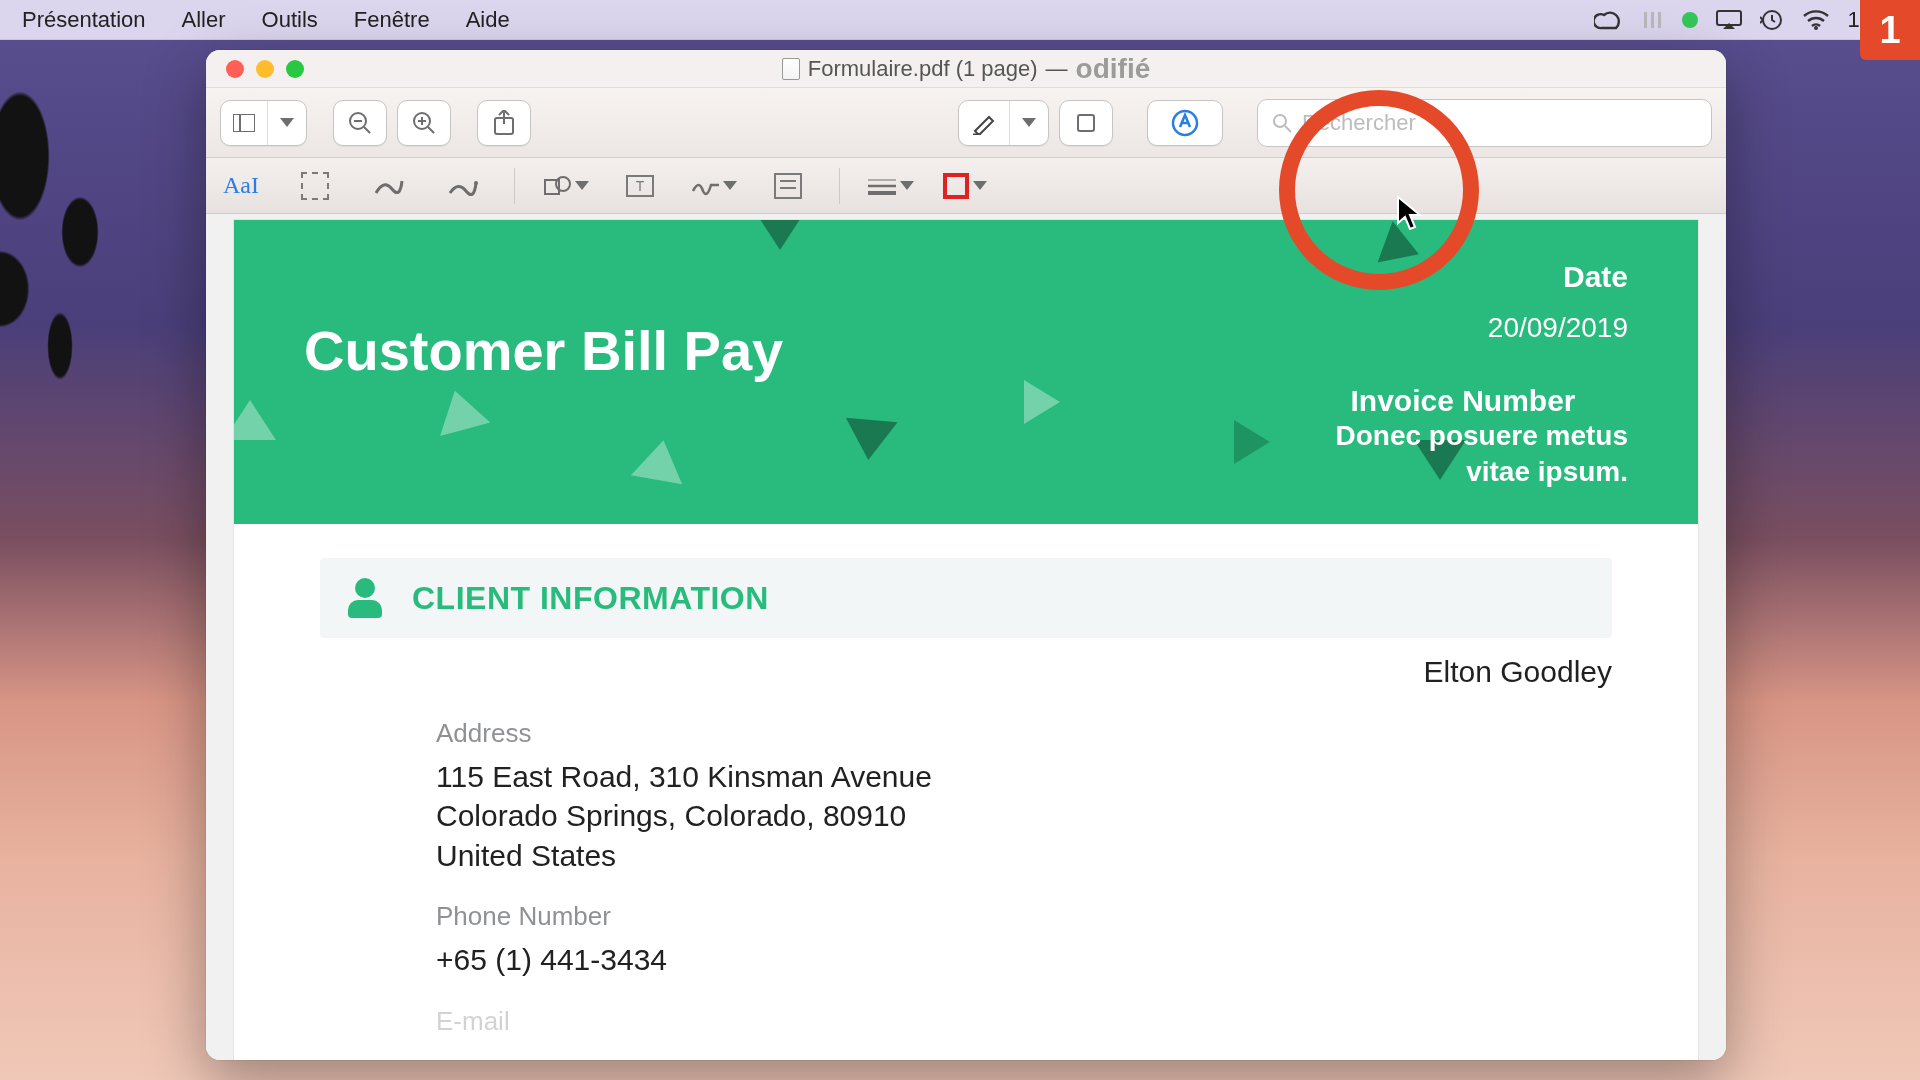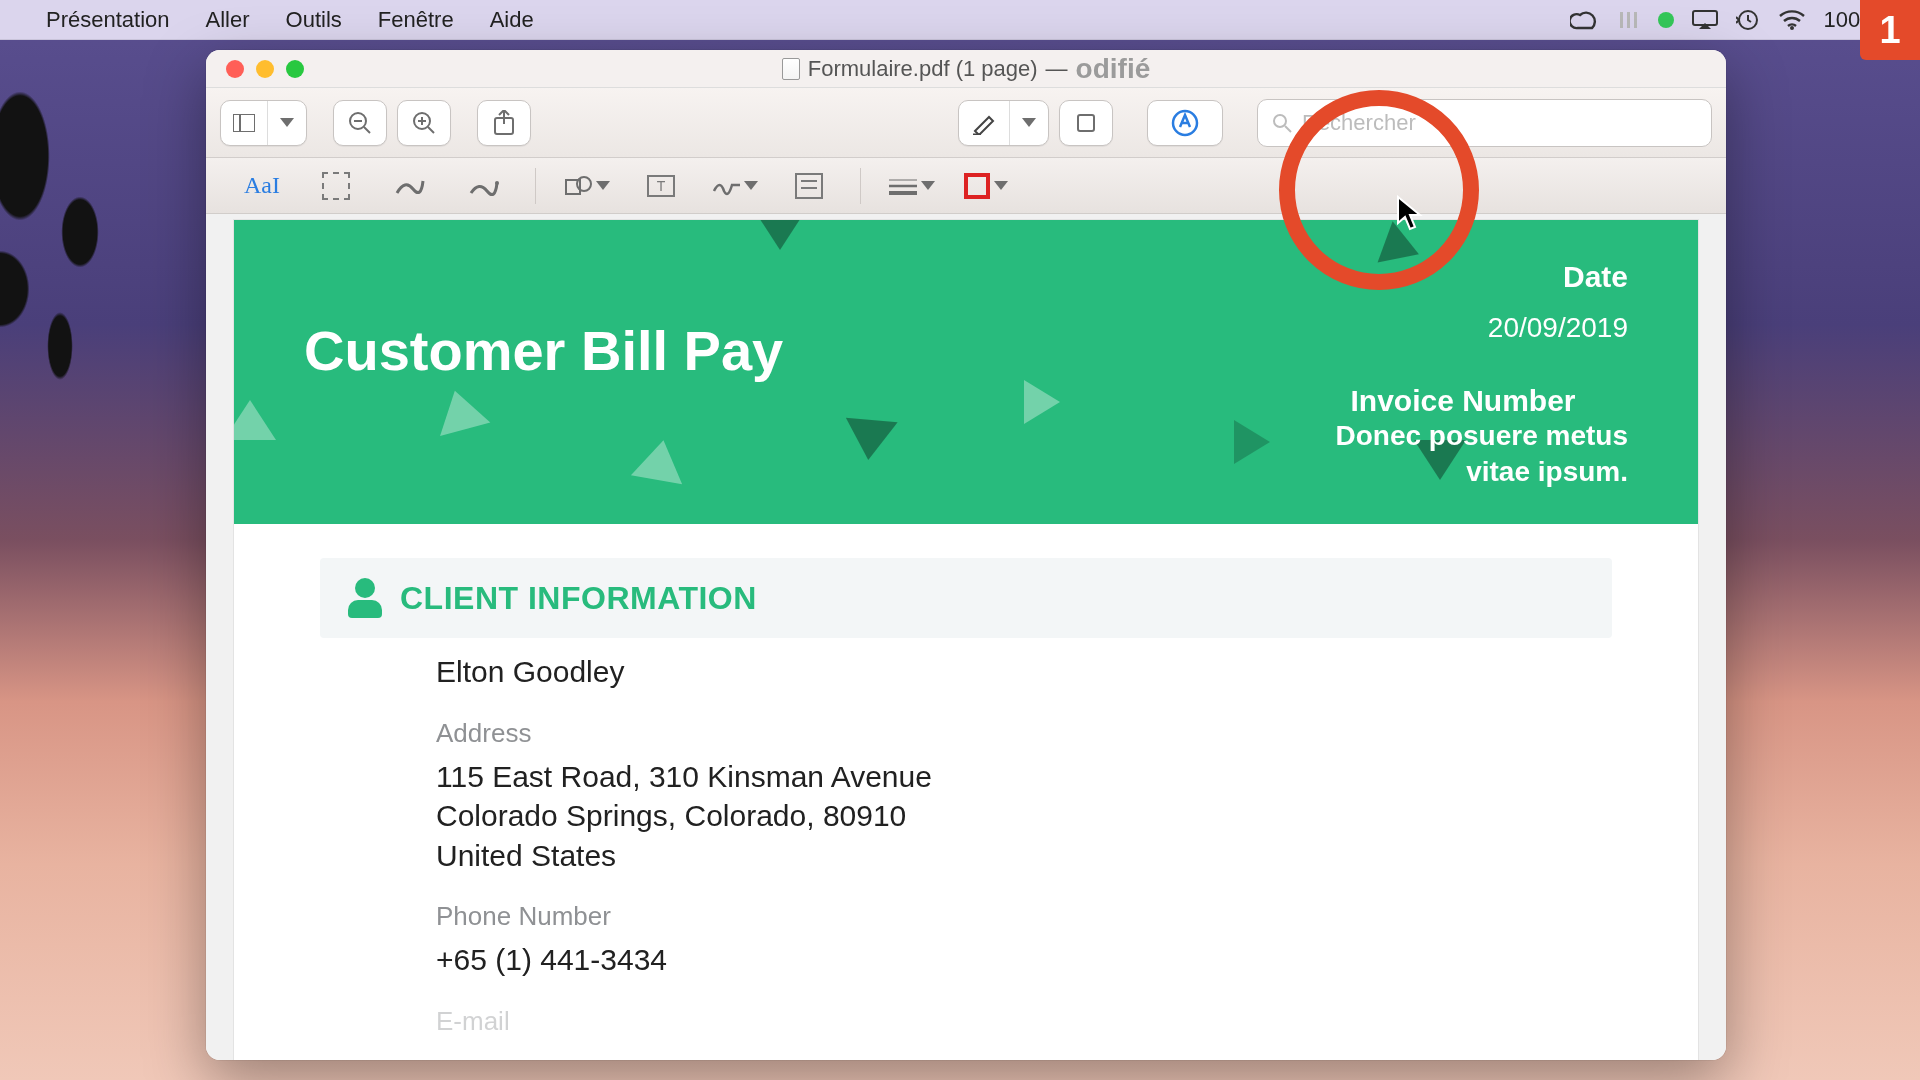--- a/index.html
+++ b/index.html
@@ -17,21 +17,21 @@
                 radial-gradient(ellipse at 60% 40%, #121212 0 10%, transparent 11%),
                 radial-gradient(ellipse at 20% 55%, #121212 0 12%, transparent 13%),
                 radial-gradient(ellipse at 50% 70%, #121212 0 8%, transparent 9%);
     filter: blur(0.3px);
   }
 
   
   .menubar {
     position: absolute; top: 0; left: 0; right: 0; height: 40px;
     background: rgba(230,225,245,0.92);
-    display: flex; align-items: center; padding: 0 28px;
+    display: flex; align-items: center; padding: 0 4px;
     font-size: 22px; color: #222;
     border-bottom: 1px solid rgba(0,0,0,0.08);
   }
   .menubar .menu-item { padding: 0 18px; cursor: default; }
   .menubar .menu-spacer { flex: 1; }
   .menubar .status-icons { display: flex; align-items: center; gap: 18px; padding-right: 6px;}
   .status-icons svg, .status-icons .dot { display:block; }
   .status-icons .txt { font-size: 22px; }
 
   
@@ -85,21 +85,21 @@
     flex: 0 0 455px; height: 48px; background: #fff; border: 1px solid #c8c4c2;
     border-radius: 10px; display:flex; align-items:center; padding: 0 14px; gap: 10px;
     color: #bcbcbc; font-size: 22px;
   }
   .toolbar .flex { flex: 1; }
 
   
   .markup-bar {
     height: 56px; background: linear-gradient(180deg,#f4f0ee,#e7e2df);
     border-bottom: 1px solid #d1cdca;
-    display: flex; align-items: center; padding: 0 33px; gap: 28px;
+    display: flex; align-items: center; padding: 0 12px; gap: 28px;
   }
   .mkbtn {
     width: 46px; height: 40px; display:flex; align-items:center; justify-content:center;
     border-radius: 6px;
   }
   .markup-bar .vsep { width: 1px; height: 36px; background: #cfc9c6; }
 
   .aaI { font-family: Georgia, serif; font-size: 24px; color: #2a7de1; }
   .dashbox { width: 28px; height: 28px; border: 2px dashed #7a7a7a; }
   .shape-combo { display:flex; align-items:center; gap:4px; }
@@ -131,31 +131,31 @@
   .hero .right .num-lbl { font-weight: 800; font-size: 30px; margin-top: 40px; text-align: center; }
   .hero .right .num-val { font-weight: 700; line-height: 1.3; }
   .tri { position:absolute; width:0; height:0; border-left: 26px solid transparent; border-right: 26px solid transparent; }
   .tri.up { border-bottom: 40px solid rgba(255,255,255,0.35); }
   .tri.down { border-top: 40px solid rgba(0,0,0,0.35); }
   .tri.right { border-top: 22px solid transparent; border-bottom: 22px solid transparent; border-left: 36px solid rgba(0,0,0,0.35); border-right: none;}
   .tri.rightl { border-top: 22px solid transparent; border-bottom: 22px solid transparent; border-left: 36px solid rgba(255,255,255,0.35); border-right: none;}
 
   .section-hdr {
     margin: 34px 86px 0; height: 80px; background: #f3f6f7; display:flex; align-items:center;
-    gap: 18px; padding: 0 28px; border-radius: 4px;
+    gap: 30px; padding: 0 28px; border-radius: 4px;
   }
   .section-hdr .person-ico { width: 34px; height: 40px; position: relative; }
   .section-hdr .person-ico::before{content:"";position:absolute;top:0;left:50%;transform:translateX(-50%);width:20px;height:20px;background:#28bb7d;border-radius:50%;}
   .section-hdr .person-ico::after{content:"";position:absolute;bottom:0;left:0;right:0;height:18px;background:#28bb7d;border-radius:10px 10px 4px 4px;}
   .section-hdr .title { font-size: 32px; font-weight: 800; color:#28bb7d; letter-spacing: 0.5px;}
 
   .fields { margin: 14px 86px 0; padding-left: 116px; }
   .fields .fld-lbl { color: #8f9194; font-size: 26px; margin-top: 26px; }
   .fields .fld-val { color: #212121; font-size: 30px; margin-top: 8px; line-height: 1.32;}
-  .fields .fld-val.first { margin-top: 8px; }
+  .fields .fld-val.first { margin-top: 8px; text-align: right; }
 
   
   .callout-circle {
     position: absolute; top: 40px; left: 1073px; width: 200px; height: 200px;
     border: 16px solid #e44a2a; border-radius: 50%;
     z-index: 50; pointer-events: none;
   }
   .cursor {
     position: absolute; top: 145px; left: 1190px; z-index: 51; pointer-events:none;
   }

